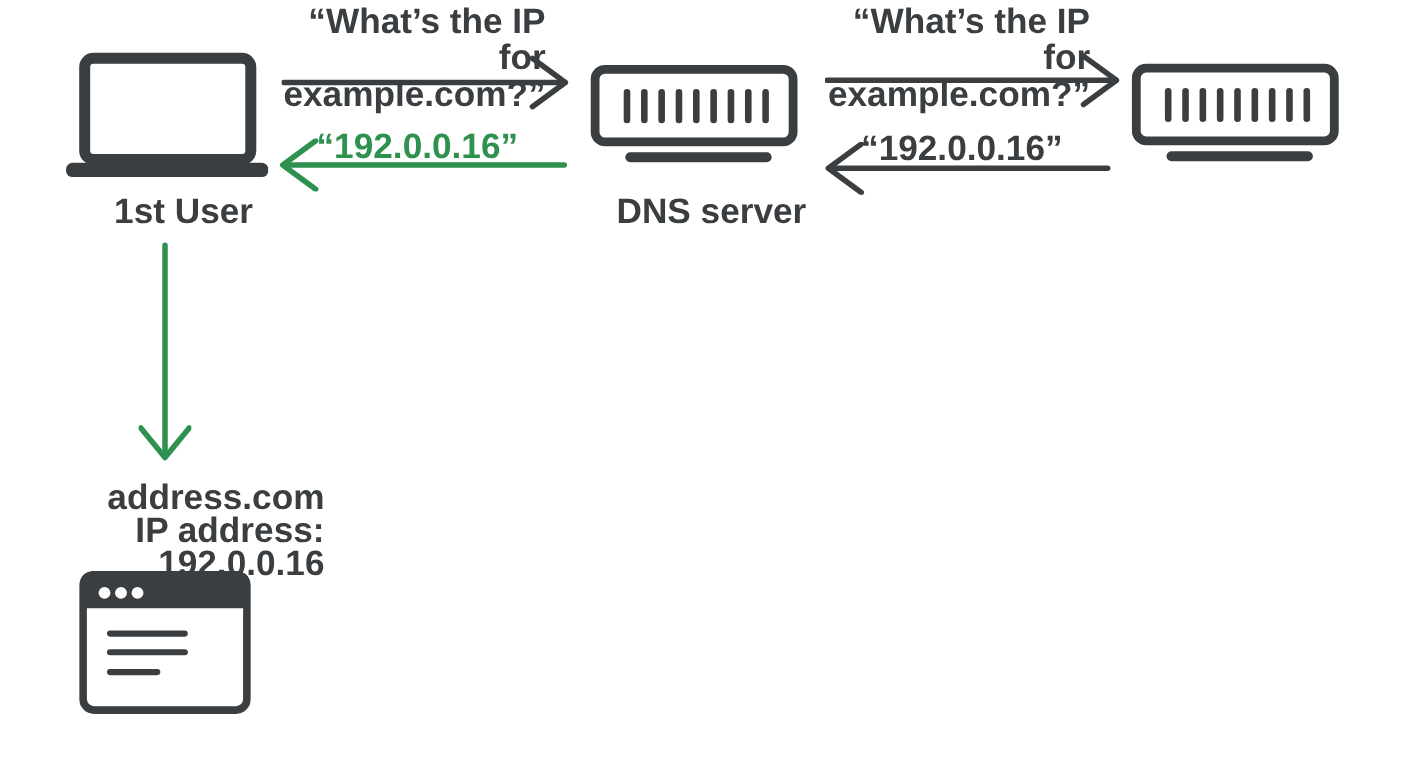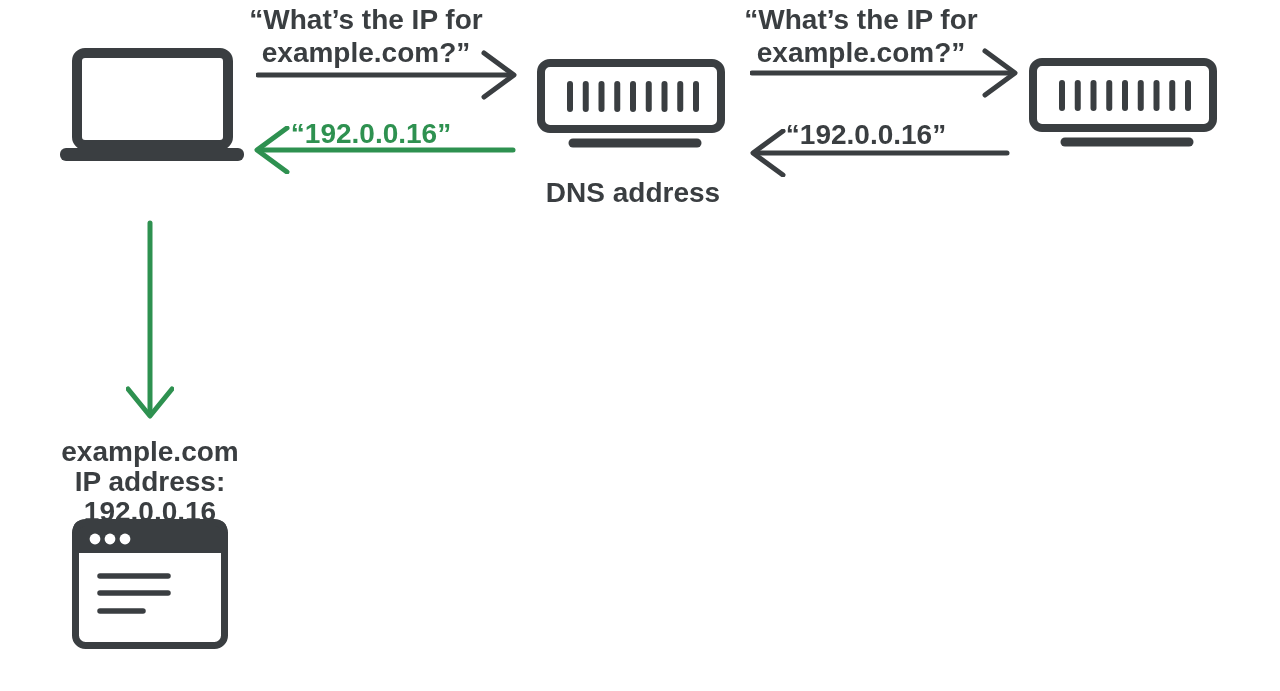--- a/index.html
+++ b/index.html
@@ -11,43 +11,44 @@
     position: relative;
     width: 1280px;
     height: 691px;
     background: #ffffff;
     overflow: hidden;
     font-family: "Liberation Sans", sans-serif;
     color: var(--dark);
   }
   .txt {
     position: absolute;
-    text-align: center;
+    text-align: right;
     font-weight: 600;
-    font-size: 28px;
+    font-size: 32px;
     line-height: 33px;
     white-space: pre-line;
     color: var(--dark);
   }
   .tight { line-height: 30px; }
   .green { color: var(--green); }
   svg.icon, svg.arrow { position: absolute; display: block; }
   .s-dark { stroke: var(--dark); }
   .f-dark { fill: var(--dark); }
   .s-green { stroke: var(--green); }
 </style>
 </head>
 <body>
 
 <div class="canvas">
 
   <svg class="icon" style="left:60px; top:44px;" width="184" height="118" viewBox="0 0 184 118">
     <rect class="s-dark" x="17" y="9" width="151" height="92" rx="8" fill="#ffffff" stroke-width="10"></rect>
     <rect class="f-dark" x="0" y="104" width="184" height="13" rx="6"></rect>
   </svg>
+  <div class="txt" style="left:70px; top:176px; width:160px;">1st User</div>
 
   <div class="txt" style="left:236px; top:3px; width:260px;">“What’s the IP for
 example.com?”</div>
   <svg class="arrow" style="left:256px; top:50px;" width="264" height="50" viewBox="0 0 264 50">
     <line class="s-dark" x1="2" y1="25" x2="256" y2="25" stroke-width="5" stroke-linecap="round"></line>
     <polyline class="s-dark" points="228,3 258,25 228,47" fill="none" stroke-width="5" stroke-linecap="round" stroke-linejoin="round"></polyline>
   </svg>
 
   <div class="txt green" style="left:271px; top:117px; width:200px;">“192.0.0.16”</div>
   <svg class="arrow" style="left:254px; top:126px;" width="262" height="48" viewBox="0 0 262 48">
@@ -63,21 +64,21 @@
       <line x1="65.5" y1="26" x2="65.5" y2="51"></line>
       <line x1="81.25" y1="26" x2="81.25" y2="51"></line>
       <line x1="97" y1="26" x2="97" y2="51"></line>
       <line x1="112.75" y1="26" x2="112.75" y2="51"></line>
       <line x1="128.5" y1="26" x2="128.5" y2="51"></line>
       <line x1="144.25" y1="26" x2="144.25" y2="51"></line>
       <line x1="160" y1="26" x2="160" y2="51"></line>
     </g>
     <line class="s-dark" x1="37" y1="85" x2="161" y2="85" stroke-width="9" stroke-linecap="round"></line>
   </svg>
-  <div class="txt" style="left:533px; top:176px; width:200px;">DNS address</div>
+  <div class="txt" style="left:533px; top:176px; width:200px;">DNS server</div>
 
   <div class="txt" style="left:731px; top:3px; width:260px;">“What’s the IP for
 example.com?”</div>
   <svg class="arrow" style="left:750px; top:48px;" width="268" height="50" viewBox="0 0 268 50">
     <line class="s-dark" x1="2" y1="25" x2="263" y2="25" stroke-width="5" stroke-linecap="round"></line>
     <polyline class="s-dark" points="235,3 265,25 235,47" fill="none" stroke-width="5" stroke-linecap="round" stroke-linejoin="round"></polyline>
   </svg>
 
   <div class="txt" style="left:766px; top:118px; width:200px;">“192.0.0.16”</div>
   <svg class="arrow" style="left:750px; top:129px;" width="260" height="48" viewBox="0 0 260 48">
@@ -99,21 +100,21 @@
       <line x1="160" y1="26" x2="160" y2="51"></line>
     </g>
     <line class="s-dark" x1="37" y1="85" x2="161" y2="85" stroke-width="9" stroke-linecap="round"></line>
   </svg>
 
   <svg class="arrow" style="left:126px; top:220px;" width="48" height="200" viewBox="0 0 48 200">
     <line class="s-green" x1="24" y1="3" x2="24" y2="192" stroke-width="5" stroke-linecap="round"></line>
     <polyline class="s-green" points="2,169 24,196 46,169" fill="none" stroke-width="5" stroke-linecap="round" stroke-linejoin="round"></polyline>
   </svg>
 
-  <div class="txt tight" style="left:5px; top:437px; width:290px;">example.com
+  <div class="txt tight" style="left:5px; top:437px; width:290px;">address.com
 IP address: 192.0.0.16</div>
 
   <svg class="icon" style="left:72px; top:519px;" width="156" height="130" viewBox="0 0 156 130">
     <path class="f-dark" d="M12 1 H144 Q155 1 155 12 V34 H1 V12 Q1 1 12 1 Z"></path>
     <rect class="s-dark" x="3.5" y="3.5" width="149" height="123" rx="10" fill="none" stroke-width="7"></rect>
     <circle cx="23" cy="20" r="5.4" fill="#ffffff"></circle>
     <circle cx="38" cy="20" r="5.4" fill="#ffffff"></circle>
     <circle cx="53" cy="20" r="5.4" fill="#ffffff"></circle>
     <g class="s-dark" stroke-width="5.5" stroke-linecap="round">
       <line x1="28" y1="57" x2="96" y2="57"></line>

